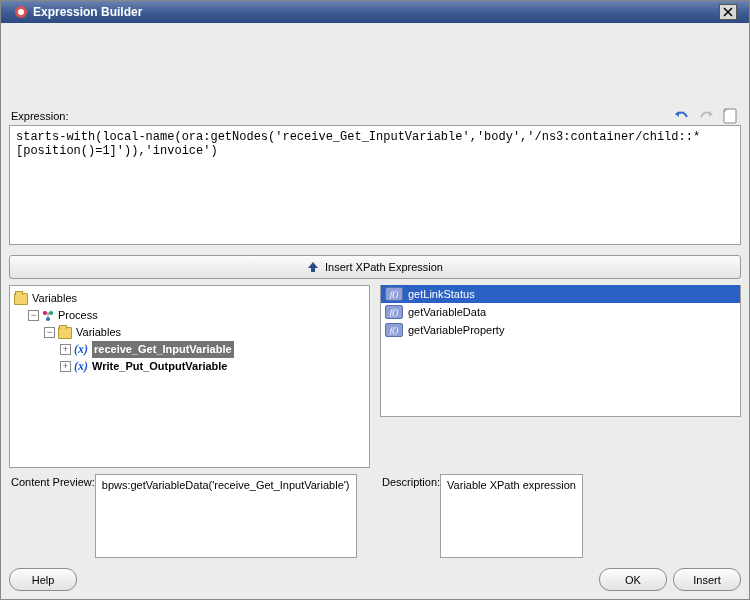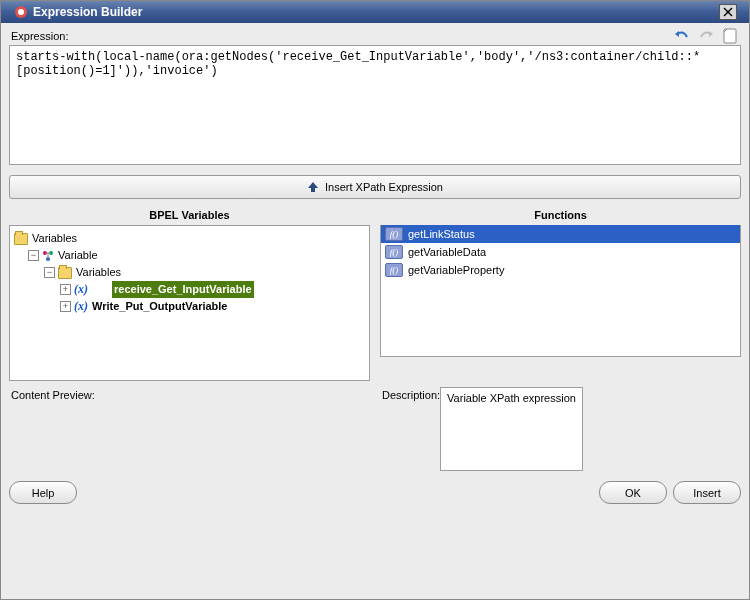--- a/index.html
+++ b/index.html
@@ -26,21 +26,21 @@
   .titlebar .app-icon { width: 16px; height: 16px; margin-right: 4px; display:flex;align-items:center;justify-content:center;}
   .titlebar .spacer { flex: 1; }
   .titlebar .close-btn {
     width: 18px; height: 16px;
     background: #d8d8d8;
     border: 1px solid #555;
     display: flex; align-items: center; justify-content: center;
     font-size: 11px; color: #000;
     cursor: pointer;
   }
-  .content { padding: 4px 8px 8px 8px; display:flex; flex-direction:column; height: calc(600px - 24px); }
+  .content { padding: 4px 8px 8px 8px; display:flex; flex-direction:column; height: calc(600px - 24px); justify-content: flex-end; }
   .label { font-size: 11px; color: #000; margin: 2px 0 2px 2px; }
   .toprow { display:flex; align-items:center; }
   .toprow .label { flex:1; }
   .toolbar-icons { display:flex; gap:6px; padding-right:2px; }
   .tb-icon { width:18px; height:18px; display:flex; align-items:center; justify-content:center; cursor:pointer; }
   .expr-area {
     width: 100%; height: 120px;
     border: 1px solid #9e9e9e;
     background: #fff;
     font-family: "Courier New", monospace;
@@ -62,31 +62,31 @@
     gap: 6px;
     cursor: pointer;
     font-size: 11px;
   }
   .columns { display:flex; gap:10px; margin-top:6px; }
   .col { flex:1; display:flex; flex-direction:column; }
   .col-header { text-align:center; font-weight:bold; font-size:11px; padding:4px 0; }
   .panel {
     border:1px solid #9e9e9e;
     background:#fff;
-    height:156px;
+    height:183px;
     overflow:auto;
   }
   .tree { padding:4px 2px; font-size:11px; line-height:17px; }
   .tree-row { display:flex; align-items:center; white-space:nowrap; padding-left:2px; cursor:pointer;}
   .tw { display:inline-block; width:11px; height:11px; border:1px solid #888; background:#fff; text-align:center; line-height:9px; font-size:9px; margin-right:3px; color:#555; cursor:pointer;}
   .ic-folder { width:14px; height:12px; background:#f4d36b; border:1px solid #b79a2e; border-radius:1px; display:inline-block; margin-right:4px; position:relative;}
   .ic-folder::before{content:"";position:absolute;top:-3px;left:0;width:6px;height:3px;background:#f4d36b;border:1px solid #b79a2e;border-bottom:none;}
   .ic-process { width:12px; height:12px; display:inline-flex;align-items:center;justify-content:center;margin-right:4px;}
   .ic-var { color:#1458c7; font-style:italic; font-weight:bold; font-family:'Times New Roman',serif; margin-right:4px; font-size:12px;}
-  .tree-row.sel .lbl { background:#4d7c0f; color:#fff; padding:0 2px;margin-left:20px;}
+  .tree-row.sel .lbl { background:#737373; color:#fff; padding:0 2px;}
   .indent1 { padding-left:16px;}
   .indent2 { padding-left:32px;}
   .indent3 { padding-left:48px;}
   .select-wrap { position:relative; }
   select.func-cat {
     width:100%; height:22px; border:1px solid #9e9e9e; background:#fff;
     font-size:11px; padding:0 4px;
   }
   .func-list { border:1px solid #9e9e9e; border-top:none; background:#fff; height:132px; overflow:auto;}
   .func-item { display:flex; align-items:center; height:18px; padding:0 4px; cursor:pointer; font-size:11px;}
@@ -154,39 +154,38 @@
 
   <div class="insert-btn">
     <svg width="12" height="12" viewBox="0 0 12 12">
         <path d="M6 1 L11 7 L8 7 L8 11 L4 11 L4 7 L1 7 Z" fill="#2d4a80"></path>
       </svg>
     <span>Insert XPath Expression</span>
   </div>
 
   <div class="columns">
     <div class="col">
-      <div class="col-header">BPEL Variables</div>
       <div class="panel">
         <div class="tree">
           <div class="tree-row">
             <span class="ic-folder"></span>
             <span class="lbl">Variables</span>
           </div>
           <div class="tree-row indent1">
             <span class="tw">−</span>
             <span class="ic-process">
               <svg width="12" height="12" viewBox="0 0 12 12">
                   <circle cx="3" cy="3" r="2" fill="#d06"></circle>
                   <circle cx="9" cy="3" r="2" fill="#0a5"></circle>
                   <circle cx="6" cy="9" r="2" fill="#26c"></circle>
                   <line x1="3" y1="3" x2="9" y2="3" stroke="#888"></line>
                   <line x1="6" y1="3" x2="6" y2="9" stroke="#888"></line>
                 </svg>
             </span>
-            <span class="lbl">Variable</span>
+            <span class="lbl">Process</span>
           </div>
           <div class="tree-row indent2">
             <span class="tw">−</span>
             <span class="ic-folder"></span>
             <span class="lbl">Variables</span>
           </div>
           <div class="tree-row indent3 sel">
             <span class="tw">+</span>
             <span class="ic-var">(x)</span>
             <span class="lbl" style="font-weight:bold">receive_Get_InputVariable</span>
@@ -194,41 +193,43 @@
           <div class="tree-row indent3">
             <span class="tw">+</span>
             <span class="ic-var">(x)</span>
             <span class="lbl" style="font-weight:bold">Write_Put_OutputVariable</span>
           </div>
         </div>
       </div>
     </div>
 
     <div class="col">
-      <div class="col-header">Functions</div>
       <div class="func-list">
         <div class="func-item sel">
           <span class="fn-badge">f()</span>
           <span>getLinkStatus</span>
         </div>
         <div class="func-item">
           <span class="fn-badge">f()</span>
           <span>getVariableData</span>
         </div>
         <div class="func-item">
           <span class="fn-badge">f()</span>
           <span>getVariableProperty</span>
         </div>
       </div>
     </div>
   </div>
 
   <div class="lowrow">
     <div class="lowcol">
       <div class="label">Content Preview:</div>
+      <div class="readbox">
+        <span>bpws:getVariableData('receive_Get_InputVariable')</span>
+      </div>
     </div>
     <div class="lowcol">
       <div class="label">Description:</div>
       <div class="readbox">
         <span>Variable XPath expression</span>
       </div>
     </div>
   </div>
 
   <div class="footer">

